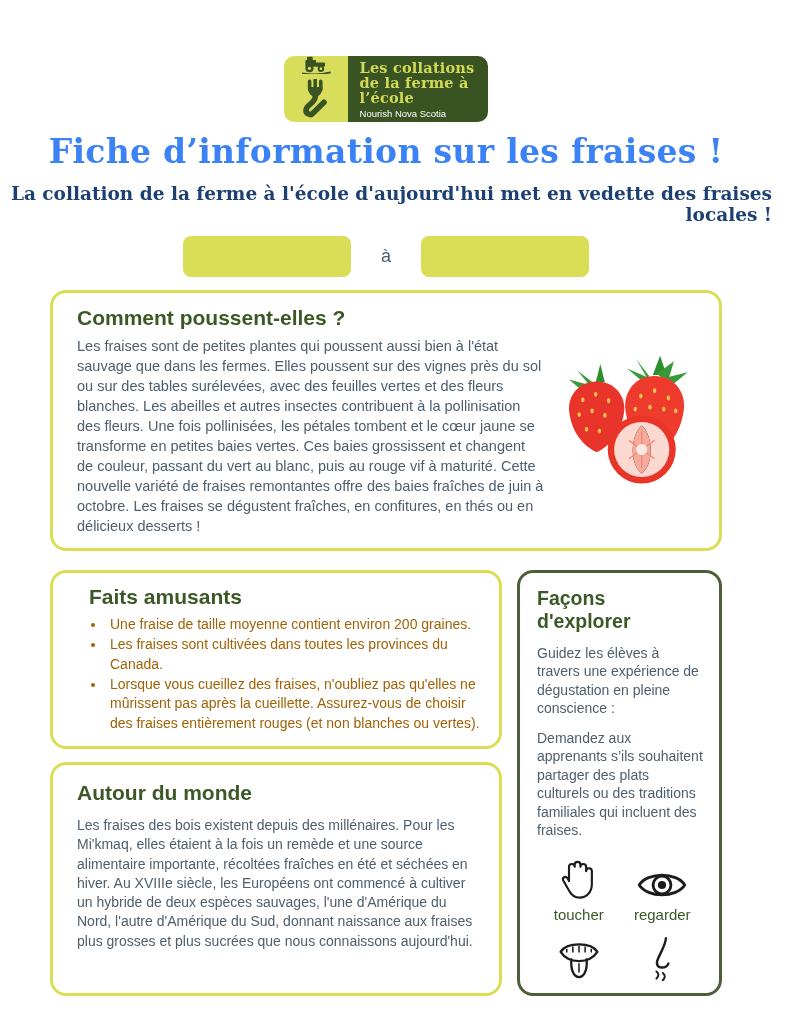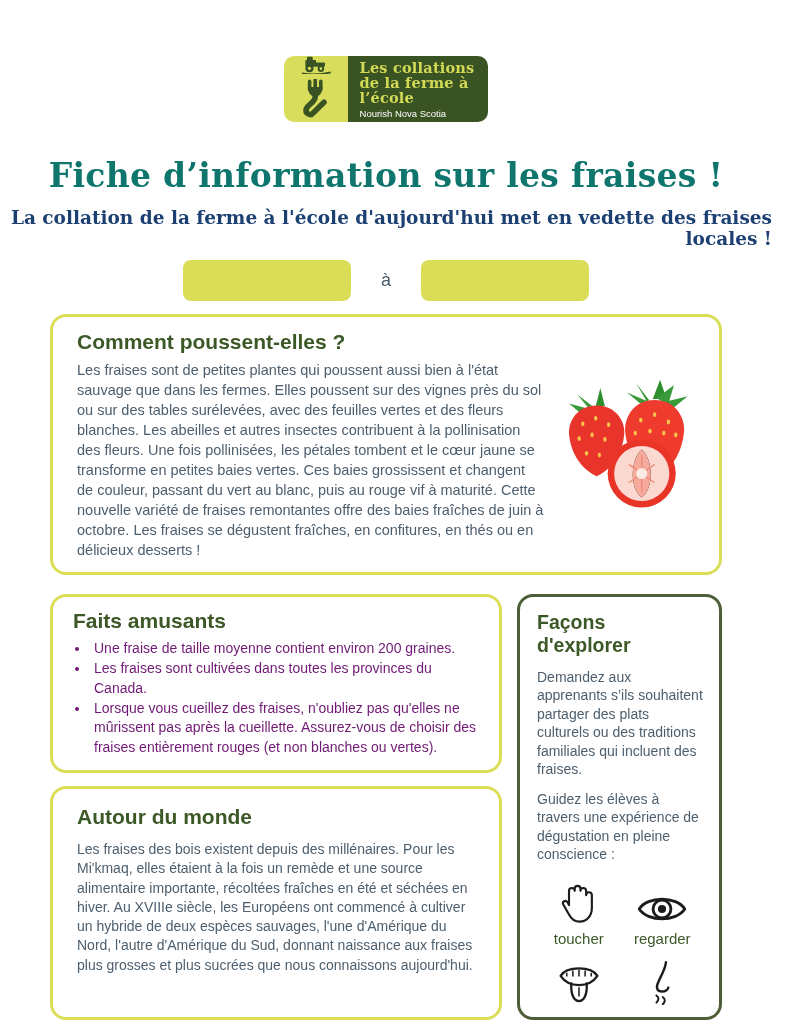--- a/index.html
+++ b/index.html
@@ -8,21 +8,21 @@
   .page { width:772px; height:1024px; position:relative; padding-top:56px; }
 
   
   .logo-banner { display:flex; width:max-content; margin:0 auto; height:66px; border-radius:10px; overflow:hidden; }
   .logo-left { width:64px; background:#d9dd5c; display:flex; flex-direction:column; align-items:center; justify-content:center; gap:1px; }
   .logo-right { background:#3a5323; padding:5px 14px 4px 12px; display:flex; flex-direction:column; justify-content:center; }
   .logo-title { font-family:"DejaVu Serif","Liberation Serif",serif; font-weight:bold; font-size:14.5px; line-height:1.04; color:#d3da56; letter-spacing:.2px; white-space:pre-line; }
   .logo-sub { color:#ffffff; font-size:9.5px; margin-top:3px; }
 
   
-  .main-title { text-align:center; margin-top:34px; font-family:"DejaVu Serif","Liberation Serif",serif; font-weight:bold; font-size:33px; color:#0f766e; letter-spacing:.3px; }
+  .main-title { text-align:center; margin-top:10px; font-family:"DejaVu Serif","Liberation Serif",serif; font-weight:bold; font-size:33px; color:#3b82f6; letter-spacing:.3px; }
   .sub-title { text-align:right; margin-top:12px; font-family:"DejaVu Serif","Liberation Serif",serif; font-weight:bold; font-size:18.5px; color:#1d4073; }
   .intro { width:612px; margin:13px auto 0; text-align:center; font-size:15.5px; line-height:1.35; color:#4d5e6d; }
 
   
   .fill-row { display:flex; justify-content:center; align-items:center; gap:30px; margin-top:11px; }
   .fill-box { width:168px; height:41px; background:#dade56; border-radius:8px; }
   .connector { font-size:18px; color:#4a5e6e; }
 
   
   .content { width:672px; margin:13px auto 0; }
@@ -31,23 +31,23 @@
   .body-text { font-size:14.5px; line-height:1.38; color:#4d5e6d; }
 
   .box-how { display:flex; gap:8px; padding:13px 18px 12px 24px; }
   .box-how .txt { width:498px; }
   .box-how h2 { margin-bottom:6px; }
   .berry-wrap { flex:1; display:flex; align-items:center; justify-content:center; }
 
   .two-col { display:flex; gap:15px; margin-top:19px; align-items:stretch; }
   .left-col { width:452px; display:flex; flex-direction:column; gap:13px; }
 
-  .box-facts { padding:12px 16px 12px 20px; }
+  .box-facts { padding:12px 16px 12px 36px; }
   .box-facts ul { margin:6px 0 0 17px; }
-  .box-facts li { font-size:14px; line-height:1.38; color:#701a75; padding-left:4px; margin-bottom:1px; }
+  .box-facts li { font-size:14px; line-height:1.38; color:#a16207; padding-left:4px; margin-bottom:1px; }
 
   .box-world { flex:1; padding:16px 16px 12px 24px; }
   .box-world p { margin-top:11px; font-size:14px; }
 
   .box-explore { width:205px; border-color:#4e5f38; padding:14px 15px 12px 17px; display:flex; flex-direction:column; }
   .box-explore h2 { font-size:19.5px; }
   .box-explore p { margin-top:11px; font-size:14px; line-height:1.32; color:#4d5e6d; }
   .senses { display:grid; grid-template-columns:1fr 1fr; row-gap:10px; margin-top:14px; text-align:center; }
   .sense { display:flex; flex-direction:column; align-items:center; justify-content:flex-end; }
   .sense .glyph { display:flex; align-items:flex-end; justify-content:center; height:48px; }
@@ -164,22 +164,22 @@
         </div>
 
         <div class="box box-world">
           <h2>Autour du monde</h2>
           <p class="body-text">Les fraises des bois existent depuis des millénaires. Pour les Mi'kmaq, elles étaient à la fois un remède et une source alimentaire importante, récoltées fraîches en été et séchées en hiver. Au XVIIIe siècle, les Européens ont commencé à cultiver un hybride de deux espèces sauvages, l'une d'Amérique du Nord, l'autre d'Amérique du Sud, donnant naissance aux fraises plus grosses et plus sucrées que nous connaissons aujourd'hui.</p>
         </div>
       </div>
 
       <div class="box box-explore">
         <h2>Façons d'explorer</h2>
+        <p>Guidez les élèves à travers une expérience de dégustation en pleine conscience :</p>
         <p>Demandez aux apprenants s’ils souhaitent partager des plats culturels ou des traditions familiales qui incluent des fraises.</p>
-        <p>Guidez les élèves à travers une expérience de dégustation en pleine conscience :</p>
         <div class="senses">
           <div class="sense">
             <span class="glyph">
               <svg width="40" height="46" viewBox="0 0 56 62">
                 <path d="M14,34 V14 a4,4 0 0 1 8,0 v-3 a4,4 0 0 1 8,0 v3 a4,4 0 0 1 8,0 v6 a4,4 0 0 1 8,0 v18 c0,12 -8,19 -17,19 c-8,0 -12,-4 -15,-10 l-8,-14 c-2,-4 3,-7 6,-3 z" fill="none" stroke="#1c1c1c" stroke-width="3" stroke-linejoin="round" stroke-linecap="round"></path>
               </svg>
             </span>
             <span class="lbl">toucher</span>
           </div>
           <div class="sense">

